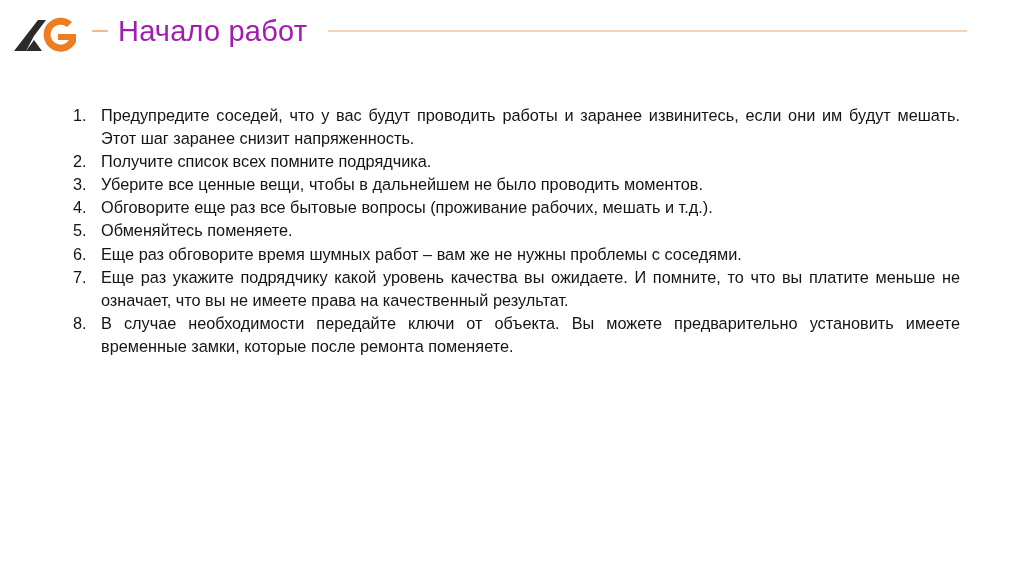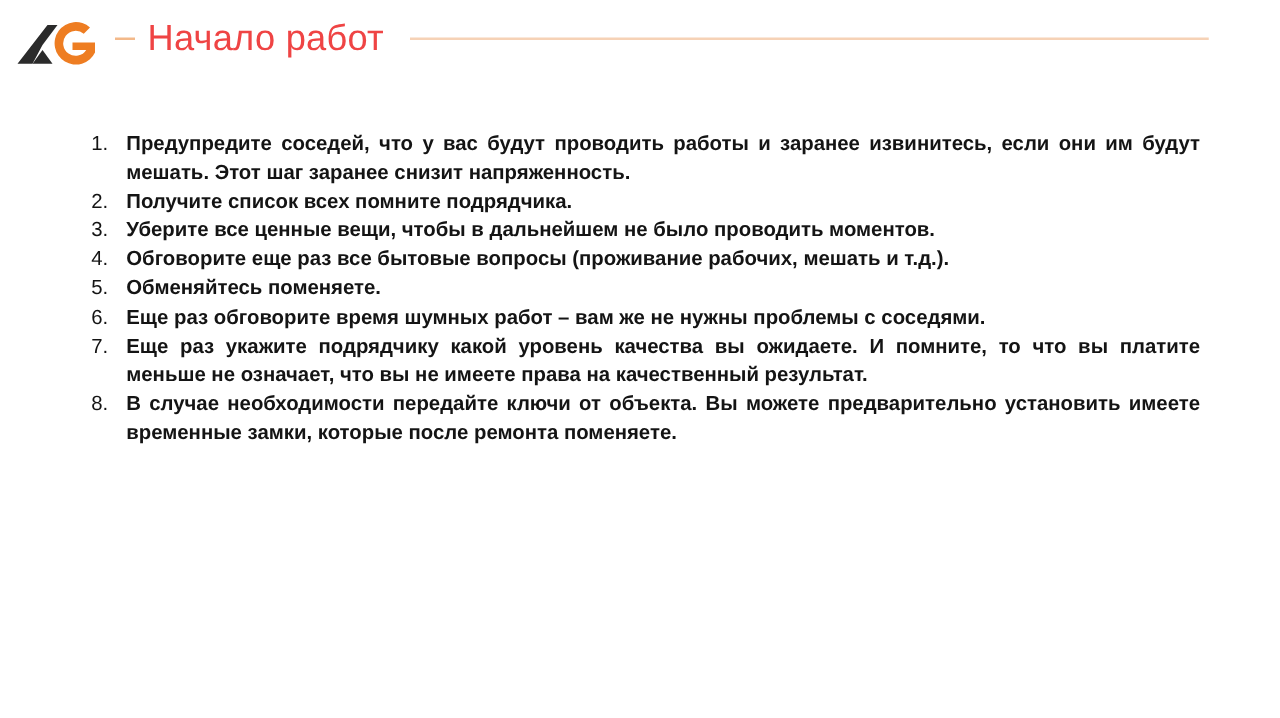--- a/index.html
+++ b/index.html
@@ -4,30 +4,30 @@
   <style>
     html, body { margin:0; padding:0; }
     body {
       width:1024px; height:574px; background:#ffffff; position:relative; overflow:hidden;
       font-family: "Liberation Sans", "DejaVu Sans", sans-serif; color:#1a1a1a;
     }
     .logo { position:absolute; left:12px; top:12px; width:70px; height:42px; }
     .title-dash { position:absolute; left:92px; top:30px; width:16px; height:2px; background:#f3b98a; }
     .page-title {
       position:absolute; left:118px; top:13px; font-size:29px; line-height:36px;
-      color:#ef4444; letter-spacing:0.2px; white-space:nowrap;
+      color:#a21caf; letter-spacing:0.2px; white-space:nowrap;
     }
     .title-rule { position:absolute; left:328px; top:30px; width:639px; height:2px; background:#f6d2b6; }
     .content {
       position:absolute; left:73px; top:104px; width:887px;
       font-size:16.3px; line-height:23.1px; color:#141414;
     }
     .item { display:flex; }
     .num { width:28px; flex:0 0 28px; }
-    .txt { flex:1; text-align:justify; text-align-last:left;font-weight:bold; }
+    .txt { flex:1; text-align:justify; text-align-last:left; }
   </style>
 </head>
 <body>
 
 <div class="logo">
   <svg width="70" height="42" viewBox="0 0 70 42">
 
     <polygon points="2,39 26,8 34,8 22,24 14,39" fill="#2b2b2b"></polygon>
     <polygon points="14,39 22,28 30,39" fill="#2b2b2b"></polygon>
 

